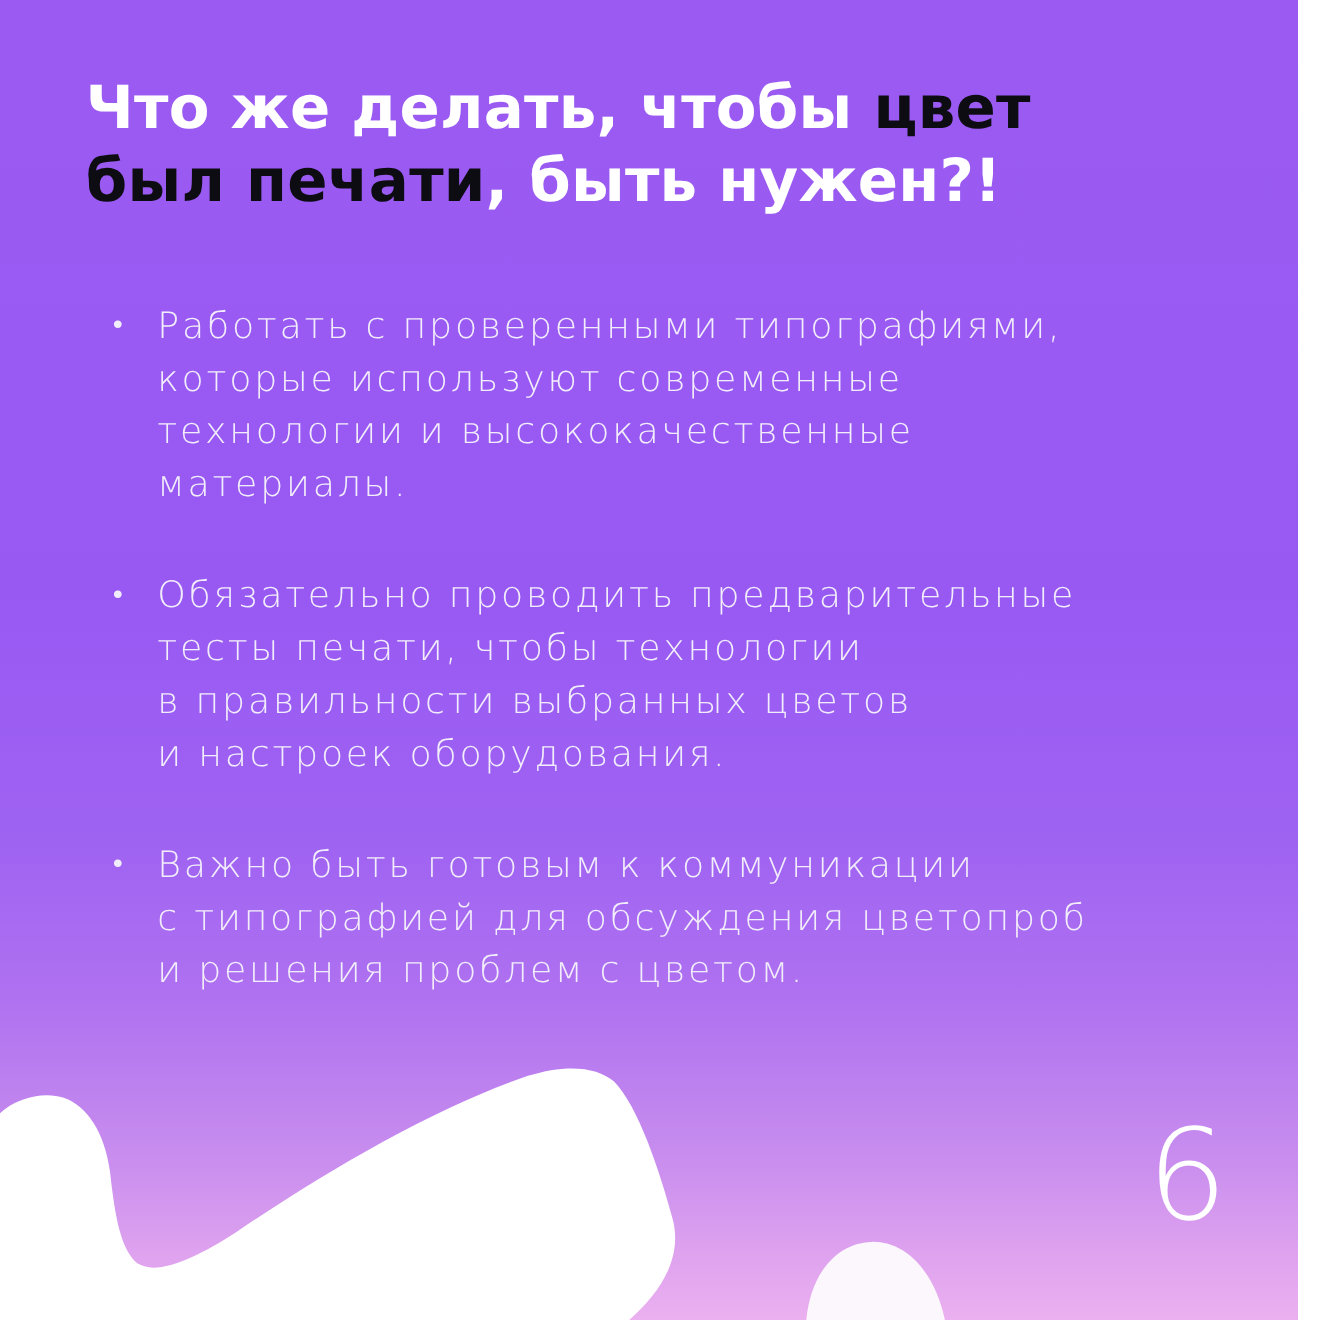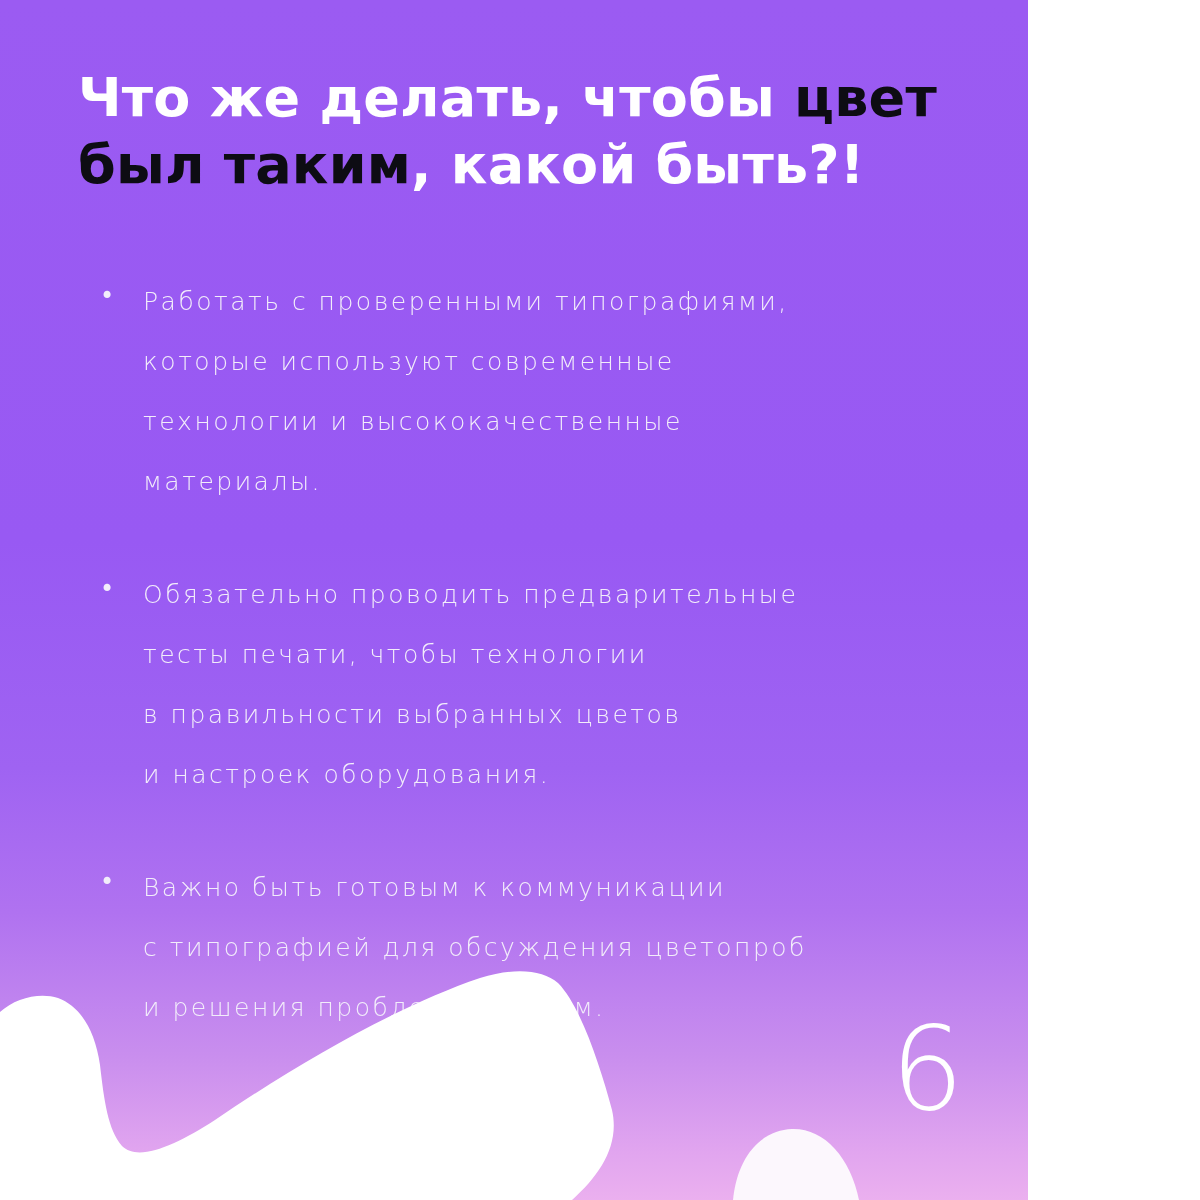--- a/index.html
+++ b/index.html
@@ -4,21 +4,21 @@
 <style>
   html, body {
     margin: 0;
     padding: 0;
     width: 1200px;
     height: 1200px;
     overflow: hidden;
   }
   .slide {
     position: relative;
-    width: 1028px;
+    width: 1180px;
     height: 1200px;
     overflow: hidden;
     font-family: "DejaVu Sans", "Liberation Sans", sans-serif;
     background: linear-gradient(180deg,
       #9B5BF2 0%,
       #9859F3 45%,
       #9F63F2 64%,
       #B072F0 76%,
       #C98EEE 88%,
       #E1A5EF 96%,
@@ -49,23 +49,23 @@
   }
   .bullet-dot {
     flex: 0 0 43px;
     width: 43px;
     font-size: 24px;
     line-height: 48px;
     color: #F2EDFA;
   }
   .bullet-text {
     white-space: pre-line;
-    font-size: 25px;
+    font-size: 33px;
     font-weight: 300;
-    line-height: 60px;
+    line-height: 48px;
     letter-spacing: 2.5px;
     color: #F2EDFA;
   }
 
   .blob-svg {
     position: absolute;
     left: 0;
     bottom: 0;
     width: 1200px;
     height: 250px;
@@ -82,21 +82,21 @@
     color: #FFFFFF;
   }
 </style>
 </head>
 <body>
 
 <div class="slide">
 
   <div class="title">
     <div class="title-line"><span class="t-white">Что же делать, чтобы </span><span class="t-black">цвет</span></div>
-    <div class="title-line"><span class="t-black">был таким</span><span class="t-white">, какой быть?!</span></div>
+    <div class="title-line"><span class="t-black">был печати</span><span class="t-white">, быть нужен?!</span></div>
   </div>
 
   <div class="bullets">
     <div class="bullet">
       <span class="bullet-dot">•</span>
       <span class="bullet-text">Работать с проверенными типографиями,
 которые используют современные
 технологии и высококачественные
 материалы.</span>
     </div>

